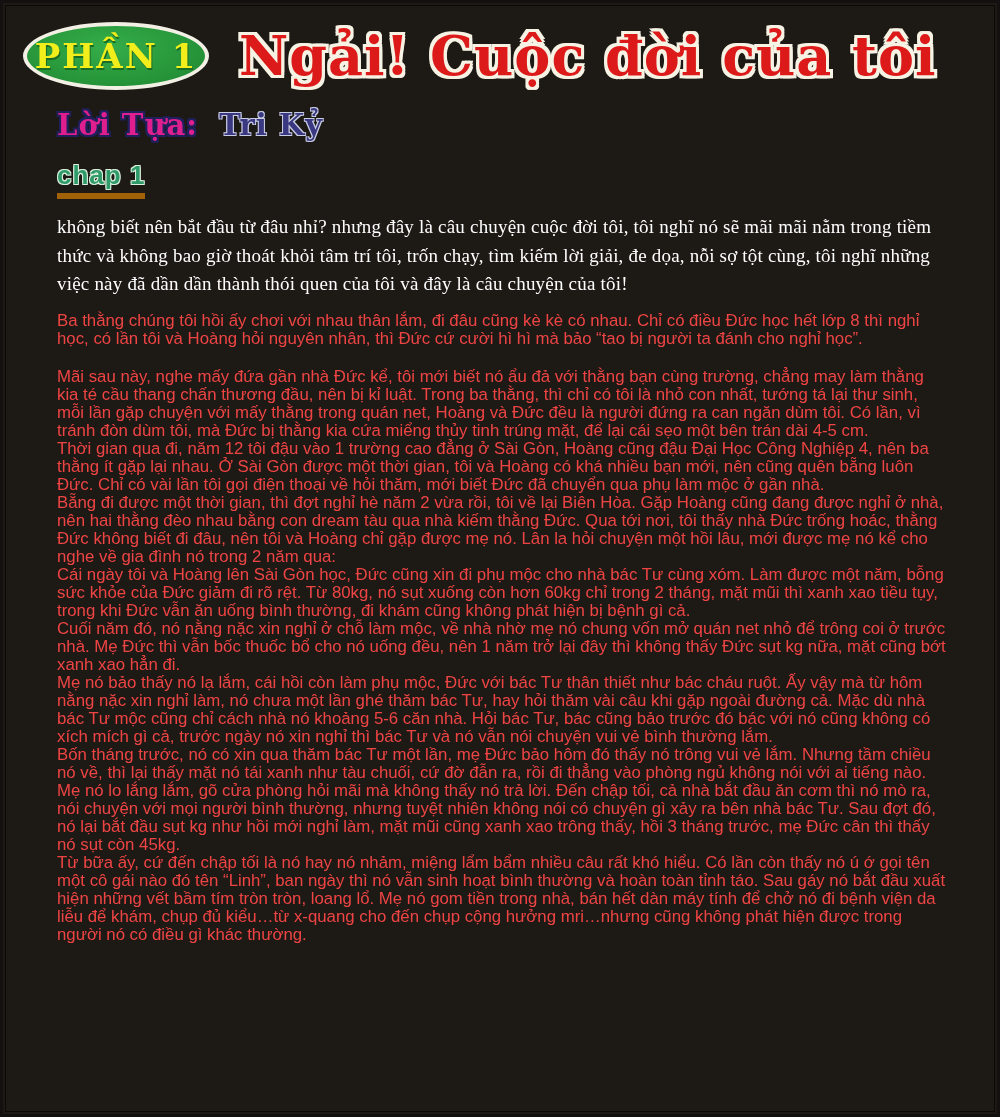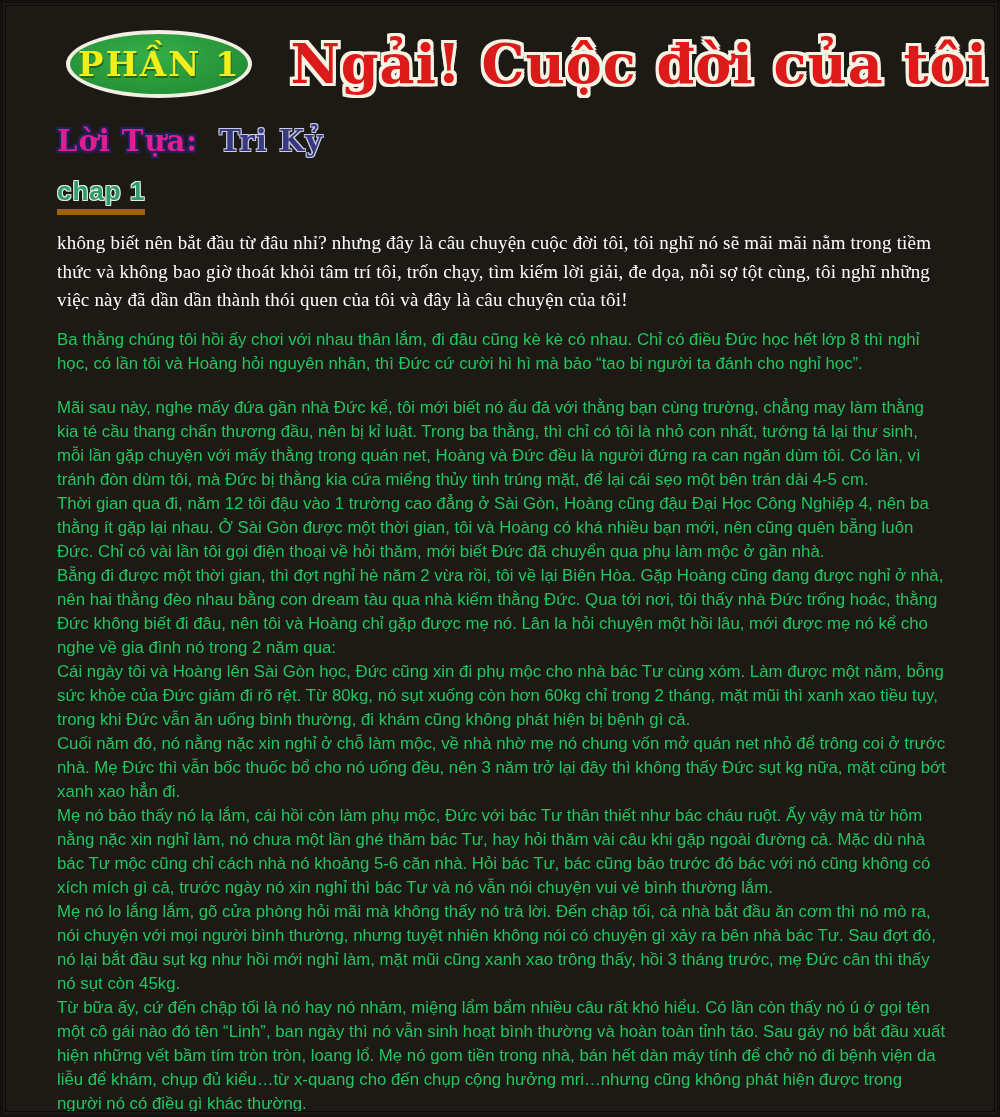--- a/index.html
+++ b/index.html
@@ -14,40 +14,39 @@
   .frame{
     position:absolute;inset:5px;
     border:1px solid #0c0a08;
     pointer-events:none;
   }
   
   .header{
     display:flex;align-items:center;
     padding:20px 0 0 23px;
     gap:26px;
-    justify-content:flex-end;
   }
   .badge{
     flex:0 0 auto;
     width:178px;height:60px;
     background:radial-gradient(ellipse at 45% 35%, #35ae49 0%, #259238 70%, #1d8230 100%);
     border:4px solid #f2efe4;
     border-radius:50%;
     display:flex;align-items:center;justify-content:center;
   }
   .badge span{
     font-family:"DejaVu Serif","Liberation Serif",serif;
     font-weight:bold;
     font-size:34px;
     color:#f2ee1c;
     letter-spacing:2px;
     text-shadow:1px 2px 0 #1a6b26;
   }
   .title{
-    margin:12px;
+    margin:4px;
     font-family:"DejaVu Serif","Liberation Serif",serif;
     font-weight:900;
     font-size:54px;
     letter-spacing:1px;
     color:#dd1a1a;
     white-space:nowrap;
     text-shadow:
       -3px -3px 0 #f6f2e4, 3px -3px 0 #f6f2e4,
       -3px  3px 0 #f6f2e4, 3px  3px 0 #f6f2e4,
       -3px  0   0 #f6f2e4, 3px  0   0 #f6f2e4,
@@ -99,22 +98,22 @@
     line-height:28.5px;
     color:#ffffff;
     letter-spacing:.2px;
   }
   .intro p{margin:0;}
   
   .story{
     margin:13px 53px 0 57px;
     font-family:"Liberation Sans",sans-serif;
     font-size:16.8px;
-    line-height:24px;
-    color:#22c55e;
+    line-height:18px;
+    color:#ef4444;
   }
   .story p{margin:0;}
   .story p.gap-after{margin-bottom:20px;}
 </style>
 </head>
 <body>
 
 <div class="page">
   <div class="frame"></div>
 
@@ -137,18 +136,19 @@
   <div class="intro">
     <p>không biết nên bắt đầu từ đâu nhỉ? nhưng đây là câu chuyện cuộc đời tôi, tôi nghĩ nó sẽ mãi mãi nằm trong tiềm thức và không bao giờ thoát khỏi tâm trí tôi, trốn chạy, tìm kiếm lời giải, đe dọa, nỗi sợ tột cùng, tôi nghĩ những việc này đã dần dần thành thói quen của tôi và đây là câu chuyện của tôi!</p>
   </div>
 
   <div class="story">
     <p class="gap-after">Ba thằng chúng tôi hồi ấy chơi với nhau thân lắm, đi đâu cũng kè kè có nhau. Chỉ có điều Đức học hết lớp 8 thì nghỉ học, có lần tôi và Hoàng hỏi nguyên nhân, thì Đức cứ cười hì hì mà bảo “tao bị người ta đánh cho nghỉ học”.</p>
     <p>Mãi sau này, nghe mấy đứa gần nhà Đức kể, tôi mới biết nó ẩu đả với thằng bạn cùng trường, chẳng may làm thằng kia té cầu thang chấn thương đầu, nên bị kỉ luật. Trong ba thằng, thì chỉ có tôi là nhỏ con nhất, tướng tá lại thư sinh, mỗi lần gặp chuyện với mấy thằng trong quán net, Hoàng và Đức đều là người đứng ra can ngăn dùm tôi. Có lần, vì tránh đòn dùm tôi, mà Đức bị thằng kia cứa miểng thủy tinh trúng mặt, để lại cái sẹo một bên trán dài 4-5 cm.</p>
     <p>Thời gian qua đi, năm 12 tôi đậu vào 1 trường cao đẳng ở Sài Gòn, Hoàng cũng đậu Đại Học Công Nghiệp 4, nên ba thằng ít gặp lại nhau. Ở Sài Gòn được một thời gian, tôi và Hoàng có khá nhiều bạn mới, nên cũng quên bẵng luôn Đức. Chỉ có vài lần tôi gọi điện thoại về hỏi thăm, mới biết Đức đã chuyển qua phụ làm mộc ở gần nhà.</p>
     <p>Bẵng đi được một thời gian, thì đợt nghỉ hè năm 2 vừa rồi, tôi về lại Biên Hòa. Gặp Hoàng cũng đang được nghỉ ở nhà, nên hai thằng đèo nhau bằng con dream tàu qua nhà kiếm thằng Đức. Qua tới nơi, tôi thấy nhà Đức trống hoác, thằng Đức không biết đi đâu, nên tôi và Hoàng chỉ gặp được mẹ nó. Lân la hỏi chuyện một hồi lâu, mới được mẹ nó kể cho nghe về gia đình nó trong 2 năm qua:</p>
     <p>Cái ngày tôi và Hoàng lên Sài Gòn học, Đức cũng xin đi phụ mộc cho nhà bác Tư cùng xóm. Làm được một năm, bỗng sức khỏe của Đức giảm đi rõ rệt. Từ 80kg, nó sụt xuống còn hơn 60kg chỉ trong 2 tháng, mặt mũi thì xanh xao tiều tụy, trong khi Đức vẫn ăn uống bình thường, đi khám cũng không phát hiện bị bệnh gì cả.</p>
-    <p>Cuối năm đó, nó nằng nặc xin nghỉ ở chỗ làm mộc, về nhà nhờ mẹ nó chung vốn mở quán net nhỏ để trông coi ở trước nhà. Mẹ Đức thì vẫn bốc thuốc bổ cho nó uống đều, nên 3 năm trở lại đây thì không thấy Đức sụt kg nữa, mặt cũng bớt xanh xao hẳn đi.</p>
+    <p>Cuối năm đó, nó nằng nặc xin nghỉ ở chỗ làm mộc, về nhà nhờ mẹ nó chung vốn mở quán net nhỏ để trông coi ở trước nhà. Mẹ Đức thì vẫn bốc thuốc bổ cho nó uống đều, nên 1 năm trở lại đây thì không thấy Đức sụt kg nữa, mặt cũng bớt xanh xao hẳn đi.</p>
     <p>Mẹ nó bảo thấy nó lạ lắm, cái hồi còn làm phụ mộc, Đức với bác Tư thân thiết như bác cháu ruột. Ấy vậy mà từ hôm nằng nặc xin nghỉ làm, nó chưa một lần ghé thăm bác Tư, hay hỏi thăm vài câu khi gặp ngoài đường cả. Mặc dù nhà bác Tư mộc cũng chỉ cách nhà nó khoảng 5-6 căn nhà. Hỏi bác Tư, bác cũng bảo trước đó bác với nó cũng không có xích mích gì cả, trước ngày nó xin nghỉ thì bác Tư và nó vẫn nói chuyện vui vẻ bình thường lắm.</p>
+    <p>Bốn tháng trước, nó có xin qua thăm bác Tư một lần, mẹ Đức bảo hôm đó thấy nó trông vui vẻ lắm. Nhưng tầm chiều nó về, thì lại thấy mặt nó tái xanh như tàu chuối, cứ đờ đẫn ra, rồi đi thẳng vào phòng ngủ không nói với ai tiếng nào.</p>
     <p>Mẹ nó lo lắng lắm, gõ cửa phòng hỏi mãi mà không thấy nó trả lời. Đến chập tối, cả nhà bắt đầu ăn cơm thì nó mò ra, nói chuyện với mọi người bình thường, nhưng tuyệt nhiên không nói có chuyện gì xảy ra bên nhà bác Tư. Sau đợt đó, nó lại bắt đầu sụt kg như hồi mới nghỉ làm, mặt mũi cũng xanh xao trông thấy, hồi 3 tháng trước, mẹ Đức cân thì thấy nó sụt còn 45kg.</p>
     <p>Từ bữa ấy, cứ đến chập tối là nó hay nó nhảm, miệng lẩm bẩm nhiều câu rất khó hiểu. Có lần còn thấy nó ú ớ gọi tên một cô gái nào đó tên “Linh”, ban ngày thì nó vẫn sinh hoạt bình thường và hoàn toàn tỉnh táo. Sau gáy nó bắt đầu xuất hiện những vết bầm tím tròn tròn, loang lổ. Mẹ nó gom tiền trong nhà, bán hết dàn máy tính để chở nó đi bệnh viện da liễu để khám, chụp đủ kiểu…từ x-quang cho đến chụp cộng hưởng mri…nhưng cũng không phát hiện được trong người nó có điều gì khác thường.</p>
   </div>
 </div>
 
 </body></html>

